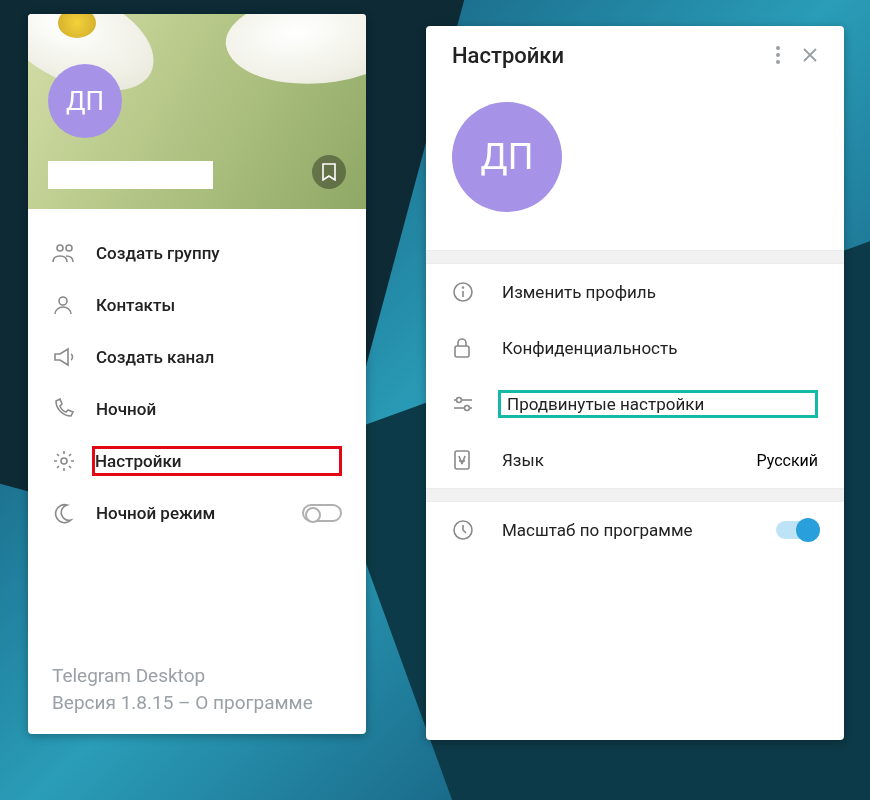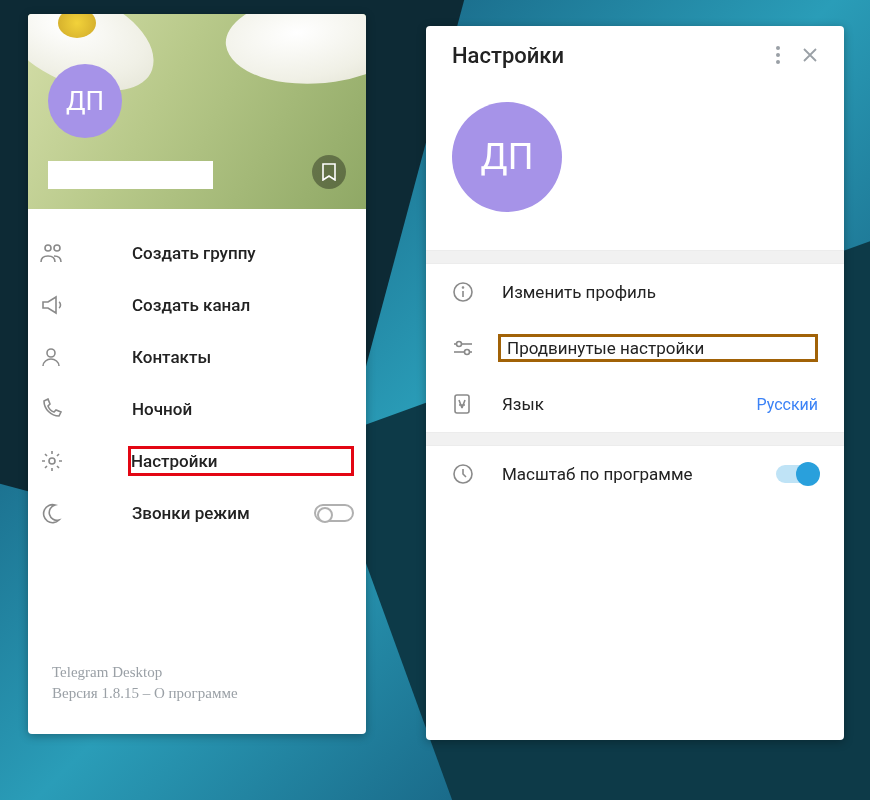--- a/index.html
+++ b/index.html
@@ -55,41 +55,40 @@
   }
   .bookmark-btn {
     position:absolute; right:20px; bottom:20px;
     width:34px; height:34px; border-radius:50%;
     background:rgba(0,0,0,0.35);
     display:flex; align-items:center; justify-content:center;
   }
   .menu-list { padding: 18px 0 0 0; }
   .menu-item {
     display:flex; align-items:center;
-    height:52px; padding:0 12px;
+    height:52px; padding:0 24px;
     font-size:17px; color:#222; font-weight:500;
     cursor:pointer;
-    gap:48px;
   }
   .menu-item .icon-slot { width:44px; display:flex; align-items:center; }
   .menu-item .label { flex:1; }
   .highlight-red {
     border:3px solid #e30613; padding:2px 14px 2px 0; margin-left:-4px;
   }
   .toggle {
     width:40px; height:18px; border:2px solid #b0b0b0; border-radius:12px;
     position:relative; background:#fff;
   }
   .toggle::after {
     content:""; position:absolute; left:1px; top:1px;
     width:12px; height:12px; border-radius:50%; border:2px solid #b0b0b0; background:#fff;
   }
   .footer {
-    position:absolute; bottom:32px; left:24px;
-    font-size:15px; color:#9aa0a6;font-family:Liberation Serif, serif;
+    position:absolute; bottom:20px; left:24px;
+    font-size:19px; color:#9aa0a6;
   }
   .footer .app { color:#9aa0a6; margin-bottom:4px; }
 
   
   .panel-right {
     position:absolute;
     left:426px; top:26px;
     width:418px; height:714px;
     background:#ffffff;
     border-radius:4px;
@@ -110,23 +109,23 @@
   }
   .section-gap { height:14px; background:#f1f1f1; border-top:1px solid #ececec; border-bottom:1px solid #ececec;}
   .setting-item {
     display:flex; align-items:center;
     height:56px; padding:8px 26px;
     font-size:17px; color:#222;
     cursor:pointer;
   }
   .setting-item .icon-slot { width:50px; display:flex; align-items:center; }
   .setting-item .label { flex:1; }
-  .setting-item .value { color:#3b82f6; font-size:16px; }
+  .setting-item .value { color:#000000; font-size:16px; }
   .highlight-red-2 {
-    border:3px solid #a16207; padding:1px 6px; margin-left:-4px;
+    border:3px solid #14b8a6; padding:1px 6px; margin-left:-4px;
   }
   .toggle-on {
     width:42px; height:18px; background:#bfe3f6; border-radius:12px; position:relative;
   }
   .toggle-on::after {
     content:""; position:absolute; right:-2px; top:-3px;
     width:24px; height:24px; border-radius:50%; background:#29a0dc;
   }
   svg { display:block; }
 </style>
@@ -160,45 +159,45 @@
               <path d="M1 20c0-4 3-6 7-6s7 2 7 6"></path>
               <path d="M14 14c4 0 7 2 7 6"></path>
             </g>
           </svg>
       </span>
       <span class="label">Создать группу</span>
     </div>
 
     <div class="menu-item">
       <span class="icon-slot">
+        <svg width="22" height="22" viewBox="0 0 22 22">
+            <g fill="none" stroke="#8a8a8a" stroke-width="1.6">
+              <circle cx="11" cy="7" r="4"></circle>
+              <path d="M3 20c0-4 4-7 8-7s8 3 8 7"></path>
+            </g>
+          </svg>
+      </span>
+      <span class="label">Контакты</span>
+    </div>
+
+    <div class="menu-item">
+      <span class="icon-slot">
         <svg width="24" height="22" viewBox="0 0 24 22">
             <g fill="none" stroke="#8a8a8a" stroke-width="1.6">
               <path d="M3 8h5l8-5v16l-8-5H3z"></path>
               <path d="M19 8c2 1 2 5 0 6"></path>
             </g>
           </svg>
       </span>
       <span class="label">Создать канал</span>
     </div>
 
     <div class="menu-item">
       <span class="icon-slot">
         <svg width="22" height="22" viewBox="0 0 22 22">
-            <g fill="none" stroke="#8a8a8a" stroke-width="1.6">
-              <circle cx="11" cy="7" r="4"></circle>
-              <path d="M3 20c0-4 4-7 8-7s8 3 8 7"></path>
-            </g>
-          </svg>
-      </span>
-      <span class="label">Контакты</span>
-    </div>
-
-    <div class="menu-item">
-      <span class="icon-slot">
-        <svg width="22" height="22" viewBox="0 0 22 22">
             <path d="M4 3c0 8 7 15 15 15l2-4-5-2-2 2c-3-1-5-3-6-6l2-2-2-5z" fill="none" stroke="#8a8a8a" stroke-width="1.6"></path>
           </svg>
       </span>
       <span class="label">Ночной</span>
     </div>
 
     <div class="menu-item">
       <span class="icon-slot">
         <svg width="24" height="24" viewBox="0 0 24 24">
             <g fill="none" stroke="#8a8a8a" stroke-width="1.6">
@@ -209,21 +208,21 @@
       </span>
       <span class="label highlight-red">Настройки</span>
     </div>
 
     <div class="menu-item">
       <span class="icon-slot">
         <svg width="22" height="22" viewBox="0 0 22 22">
             <path d="M15 3a9 9 0 1 0 4 15 7 7 0 0 1-4-15z" fill="none" stroke="#8a8a8a" stroke-width="1.6"></path>
           </svg>
       </span>
-      <span class="label">Звонки режим</span>
+      <span class="label">Ночной режим</span>
       <span class="toggle"></span>
     </div>
   </div>
 
   <div class="footer">
     <div class="app">Telegram Desktop</div>
     <div>Версия 1.8.15 – О программе</div>
   </div>
 </div>
 
@@ -259,20 +258,31 @@
             <circle cx="11" cy="11" r="9"></circle>
             <line x1="11" y1="10" x2="11" y2="16"></line>
             <circle cx="11" cy="6.5" r="0.5" fill="#8a8a8a"></circle>
           </g>
         </svg>
     </span>
     <span class="label">Изменить профиль</span>
   </div>
 
 
+  <div class="setting-item">
+    <span class="icon-slot">
+      <svg width="20" height="22" viewBox="0 0 20 22">
+          <g fill="none" stroke="#8a8a8a" stroke-width="1.6">
+            <rect x="3" y="9" width="14" height="11" rx="2"></rect>
+            <path d="M6 9V6a4 4 0 0 1 8 0v3"></path>
+          </g>
+        </svg>
+    </span>
+    <span class="label">Конфиденциальность</span>
+  </div>
 
 
   <div class="setting-item">
     <span class="icon-slot">
       <svg width="22" height="18" viewBox="0 0 22 18">
           <g fill="none" stroke="#8a8a8a" stroke-width="1.6">
             <line x1="2" y1="5" x2="20" y2="5"></line>
             <line x1="2" y1="13" x2="20" y2="13"></line>
             <circle cx="7" cy="5" r="2.5" fill="#fff"></circle>
             <circle cx="15" cy="13" r="2.5" fill="#fff"></circle>

